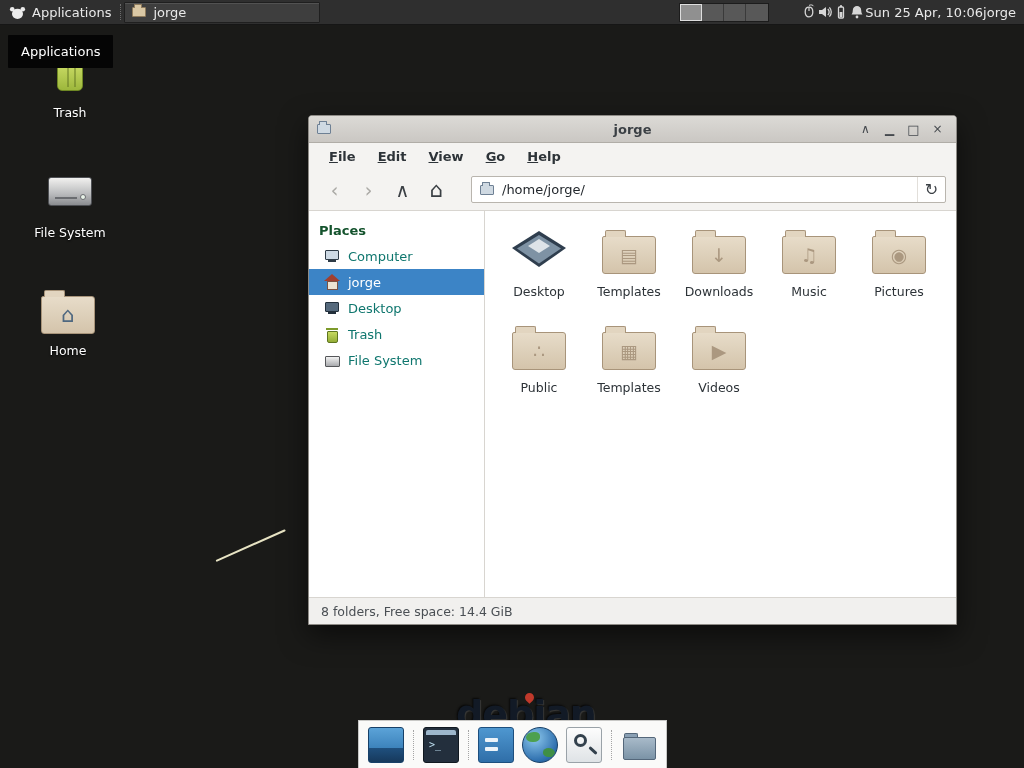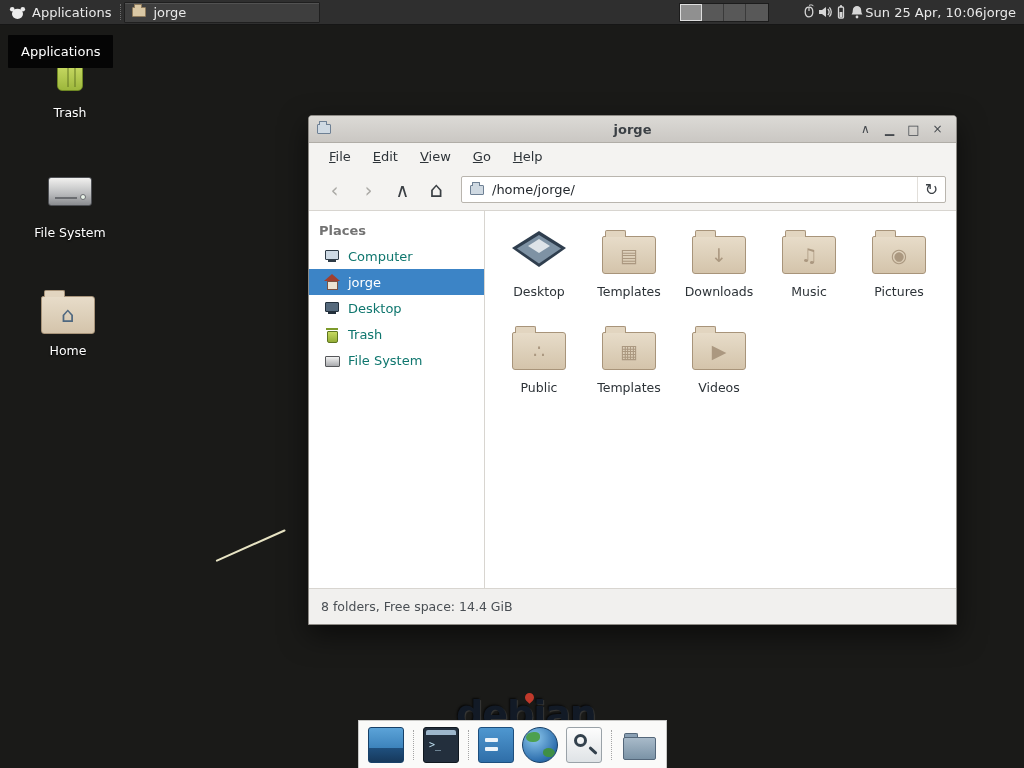--- a/index.html
+++ b/index.html
@@ -62,34 +62,34 @@
 
   
   .window { position:absolute; left:308px; top:115px; width:649px; height:510px; background:#fff; border:1px solid #8e8b86; border-radius:4px 4px 0 0; box-shadow:0 10px 28px rgba(0,0,0,.55); z-index:20; }
   .titlebar { position:absolute; left:0; top:0; right:0; height:27px; background:linear-gradient(#dcdad6,#cac7c3); border-bottom:1px solid #b0ada7; border-radius:3px 3px 0 0; display:flex; align-items:center; padding:0 8px; }
   .title { position:absolute; left:0; right:0; text-align:center; font-weight:bold; font-size:13px; color:#3a3f44; }
   .controls { margin-left:auto; display:flex; gap:3px; z-index:2; }
   .ctrl { width:21px; height:21px; display:flex; align-items:center; justify-content:center; font-size:12px; color:#45494e; border-radius:2px; }
   .ctrl.max { font-size:13px; }
 
   .menubar { position:absolute; left:0; top:27px; right:0; height:26px; background:#f4f3f1; display:flex; align-items:center; padding-left:10px; gap:2px; }
-  .menu-item { display:inline-block; padding:3px 10px; font-size:13px; color:#2d3338; }
+  .menu-item { display:inline-block; padding:3px 10px; font-size:13px; color:#2d3338;font-weight:bold; }
   .menu-item::first-letter { text-decoration:underline; }
 
   .toolbar { position:absolute; left:0; top:53px; right:0; height:42px; background:#f4f3f1; border-bottom:1px solid #d8d5d0; display:flex; align-items:center; padding:0 10px; gap:3px; }
   .tbtn { width:31px; height:28px; display:flex; align-items:center; justify-content:center; font-size:19px; color:#3a3f44; border-radius:2px; }
   .tbtn.disabled { color:#abaaa6; }
   .tbtn.home-btn { font-size:21px; }
-  .addr { flex:1; height:27px; background:#fff; border:1px solid #b9b5ae; border-radius:2px; display:flex; align-items:center; gap:8px; padding:0 0 0 8px; margin-left:6px; overflow:hidden; }
+  .addr { flex:1; height:27px; background:#fff; border:1px solid #b9b5ae; border-radius:2px; display:flex; align-items:center; gap:8px; padding:0 0 0 8px; margin-left:16px; overflow:hidden; }
   .addr-text { font-size:13px; color:#23282d; flex:1; }
   .reload { width:28px; height:100%; display:flex; align-items:center; justify-content:center; font-size:16px; color:#3a3f44; border-left:1px solid #e2dfda; }
 
   .win-body { position:absolute; left:0; top:95px; right:0; bottom:27px; background:#fff; }
   .sidebar { position:absolute; left:0; top:0; width:176px; bottom:0; background:#fff; border-right:1px solid #d8d5d0; padding-top:8px; }
-  .side-header { font-weight:bold; font-size:13px; color:#737373; padding:4px 10px 5px; }
+  .side-header { font-weight:bold; font-size:13px; color:#14532d; padding:4px 10px 5px; }
   .side-item { display:flex; align-items:center; gap:8px; height:26px; padding-left:15px; font-size:13px; color:#0f766e; }
   .side-item.selected { background:#3c84c6; color:#fff; }
 
   .ic { width:16px; height:16px; position:relative; flex:0 0 16px; }
   .ic-computer::before { content:""; position:absolute; left:1px; top:2px; width:12px; height:8px; background:#cdd9e4; border:1px solid #2e3b47; border-radius:1px; }
   .ic-computer::after { content:""; position:absolute; left:4px; top:12px; width:8px; height:2px; background:#2e3b47; }
   .ic-desktopm::before { content:""; position:absolute; left:1px; top:2px; width:12px; height:8px; background:#55697c; border:1px solid #23303c; border-radius:1px; }
   .ic-desktopm::after { content:""; position:absolute; left:4px; top:12px; width:8px; height:2px; background:#23303c; }
   .ic-home::before { content:""; position:absolute; left:0; top:0; border-left:8px solid transparent; border-right:8px solid transparent; border-bottom:7px solid #a03f2f; }
   .ic-home::after { content:""; position:absolute; left:3px; top:7px; width:9px; height:7px; background:#ece4d4; border:1px solid #7a5243; }
@@ -100,21 +100,21 @@
   .files { position:absolute; left:177px; top:0; right:0; bottom:0; display:flex; flex-wrap:wrap; align-content:flex-start; padding:12px 0 0 8px; }
   .cell { width:90px; height:96px; display:flex; flex-direction:column; align-items:center; }
   .cell .icon-area { height:56px; display:flex; align-items:center; justify-content:center; }
   .cell .flbl { font-size:12.5px; color:#2d3338; margin-top:5px; }
 
   .art-desk { width:56px; height:46px; position:relative; }
   .art-desk .top { position:absolute; left:1px; top:3px; width:54px; height:38px; background:#2f3e4e; clip-path:polygon(50% 0,100% 45%,50% 95%,0 45%); }
   .art-desk .surface { position:absolute; left:6px; top:7px; width:44px; height:30px; background:#7e92a4; clip-path:polygon(50% 0,100% 45%,50% 95%,0 45%); }
   .art-desk .sheet { position:absolute; left:17px; top:11px; width:22px; height:14px; background:#dde3e8; clip-path:polygon(50% 0,100% 50%,50% 100%,0 50%); }
 
-  .statusbar { position:absolute; left:0; right:0; bottom:0; height:36px; background:#f1f0ee; border-top:1px solid #d8d5d0; display:flex; align-items:center; padding-left:12px; font-size:12.5px; color:#4a4f54; }
+  .statusbar { position:absolute; left:0; right:0; bottom:0; height:27px; background:#f1f0ee; border-top:1px solid #d8d5d0; display:flex; align-items:center; padding-left:12px; font-size:12.5px; color:#4a4f54; }
 
   
   .dock { position:absolute; left:358px; bottom:0; height:48px; background:#fafaf9; border:1px solid #c8c8c6; border-bottom:none; display:flex; align-items:center; padding:0 9px; gap:8px; z-index:40; }
   .dk { width:36px; height:36px; border-radius:3px; position:relative; flex:0 0 36px; }
   .dk-sep { width:1px; height:30px; border-left:1px dotted #a5a5a5; margin:0 1px; }
   .dk-desktop { background:linear-gradient(180deg,#5ba3d8 0%,#3c82bb 60%,#1f4f7d 60%,#16395c 100%); border:1px solid #174068; }
   .dk-terminal { background:#232f3d; border:1px solid #101820; }
   .dk-terminal::before { content:""; position:absolute; left:2px; top:2px; right:2px; height:5px; background:#9db7cc; border-radius:2px 2px 0 0; }
   .dk-terminal::after { content:">_"; position:absolute; left:5px; top:11px; color:#bfe0f2; font-size:10px; font-family:"DejaVu Sans Mono", monospace; }
   .dk-panel { background:linear-gradient(180deg,#4e97d0,#2f6ea8); border:1px solid #1d4f7e; }

